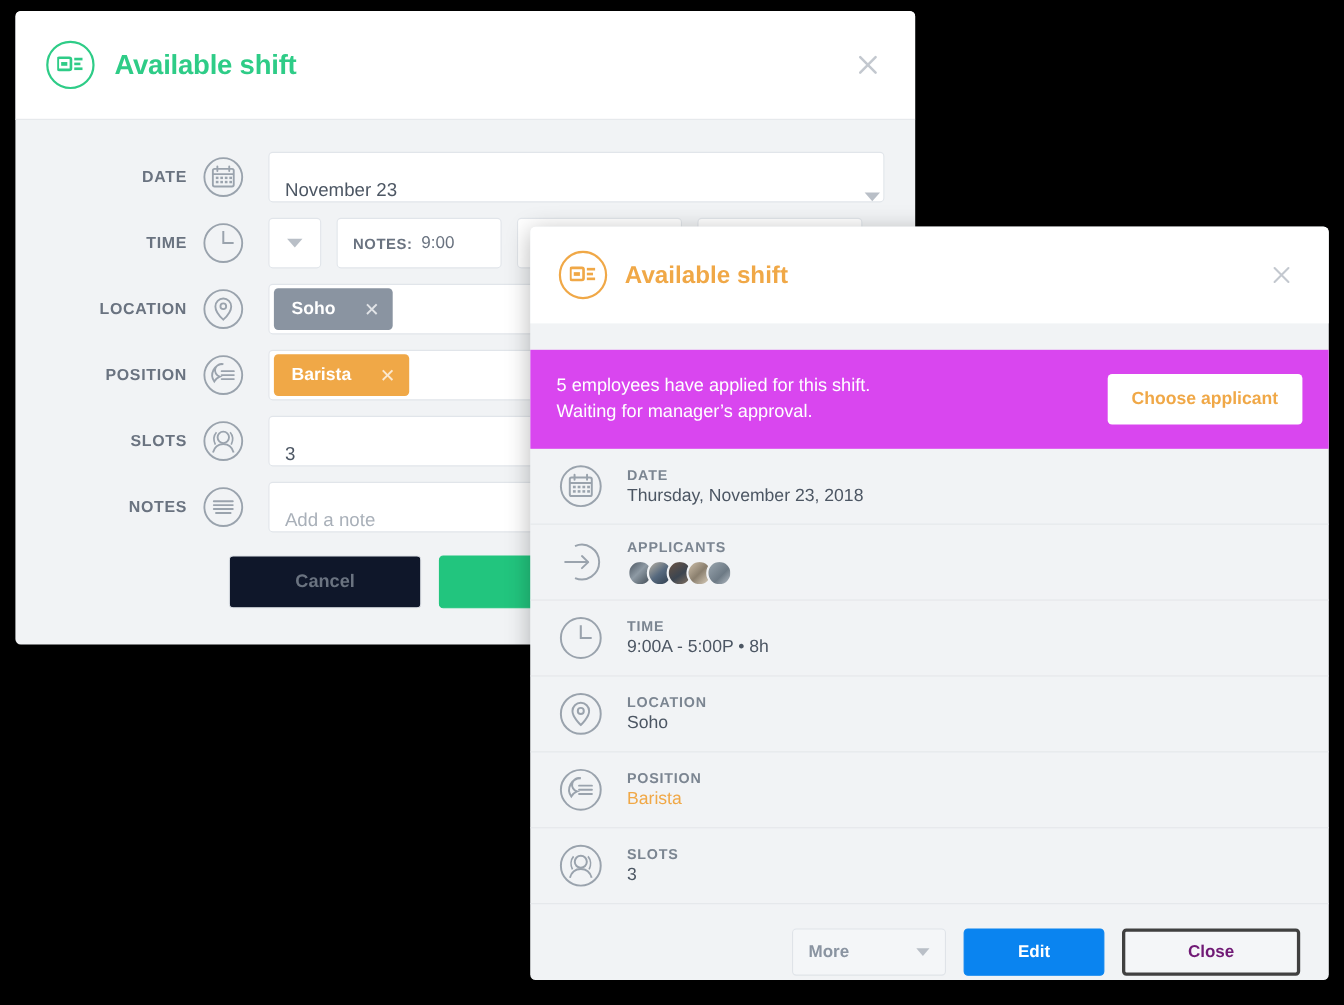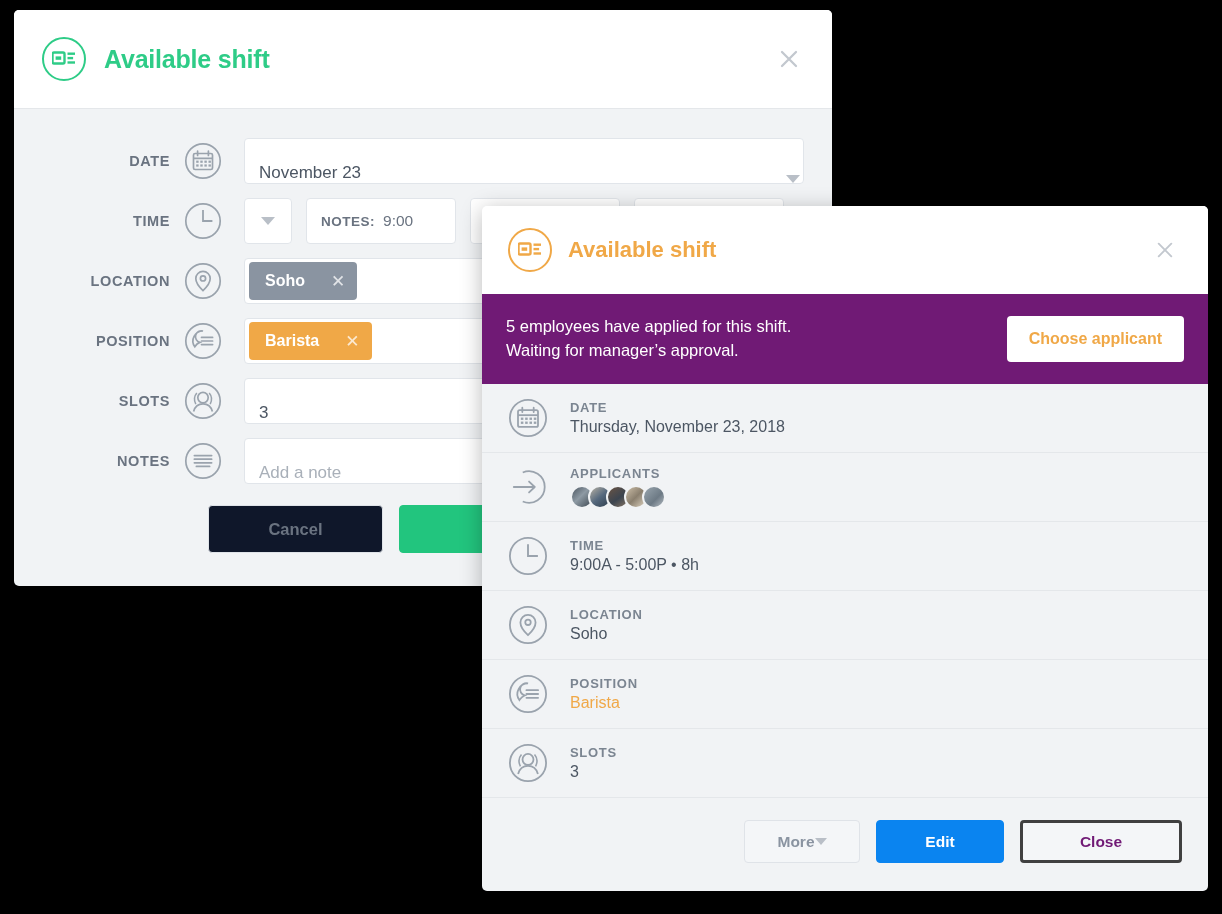--- a/index.html
+++ b/index.html
@@ -127,24 +127,25 @@
     height: 88px; background: #ffffff;
     display: flex; align-items: center;
     padding: 0 26px;
     position: relative;
   }
   .view-title {
     margin-left: 16px;
     font-size: 22px; font-weight: bold; color: #f0a847;
   }
   .banner {
-    background: #701a75;
+    background: #d946ef;
     height: 90px;
     display: flex; align-items: center; justify-content: space-between;
     padding: 0 24px 0 24px;
+    margin-top: 24px;
   }
   .banner-text { color: #ffffff; font-size: 16.5px; line-height: 1.45; }
   .banner-btn {
     background: #ffffff; color: #f0a847;
     font-size: 16px; font-weight: bold;
     border-radius: 4px;
     padding: 14px 22px;
     cursor: pointer;
     white-space: nowrap;
   }
@@ -180,22 +181,22 @@
     display: flex; align-items: center; justify-content: flex-end;
     gap: 16px;
     padding: 22px 26px;
   }
   .vbtn {
     height: 43px; border-radius: 4px;
     display: flex; align-items: center; justify-content: center;
     font-size: 15.5px; font-weight: bold; cursor: pointer;
   }
   .vbtn-more {
-    width: 116px; background: #f4f6f8; border: 1px solid #dfe3e8;
-    color: #8a94a1; padding: 0 14px;
+    width: 140px; background: #f4f6f8; border: 1px solid #dfe3e8;
+    color: #8a94a1; justify-content: space-between; padding: 0 14px;
   }
   .vbtn-edit { width: 128px; background: #0a84f0; color: #ffffff; border: 1px solid #0a84f0; }
   .vbtn-close { width: 162px; background: #f4f6f8; border: 3px solid #404040; color: #701a75; }
   .caret-sm {
     width: 0; height: 0;
     border-left: 6px solid transparent;
     border-right: 6px solid transparent;
     border-top: 7px solid #b9bfc7;
   }
 </style>

